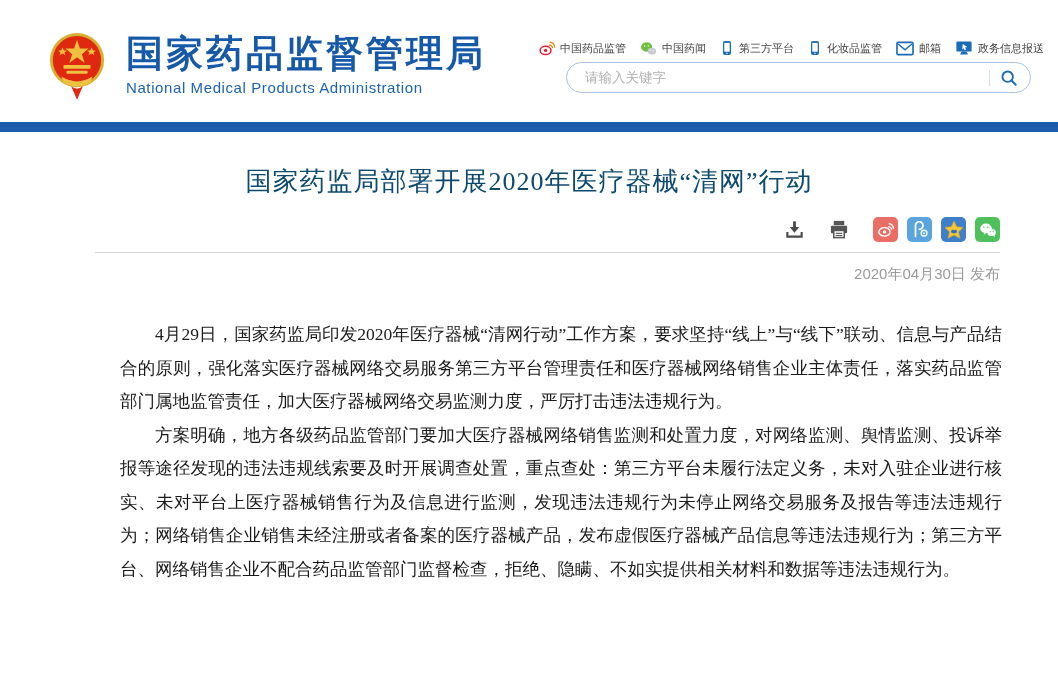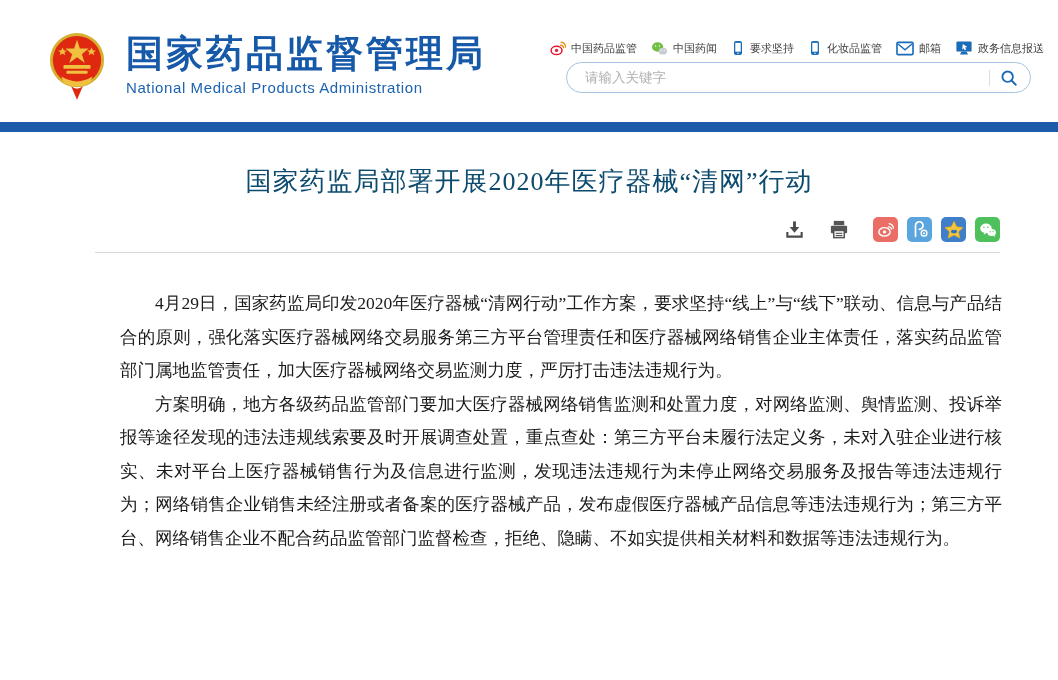--- a/index.html
+++ b/index.html
@@ -93,21 +93,21 @@
           <circle cx="17.4" cy="12.3" r="0.8" fill="#fff"></circle>
       </svg>
       <span>中国药闻</span>
     </span>
     <span class="quick-link">
       <svg width="14" height="16" viewBox="0 0 16 20">
         <rect x="3" y="1.2" width="10" height="17.6" rx="2.4" fill="#1a6bb8"></rect>
         <rect x="4.6" y="3.6" width="6.8" height="11" fill="#fff"></rect>
         <circle cx="8" cy="16.6" r="0.9" fill="#fff"></circle>
       </svg>
-      <span>要求坚持</span>
+      <span>第三方平台</span>
     </span>
     <span class="quick-link">
       <svg width="14" height="16" viewBox="0 0 16 20">
         <rect x="3" y="1.2" width="10" height="17.6" rx="2.4" fill="#1a6bb8"></rect>
         <rect x="4.6" y="3.6" width="6.8" height="11" fill="#fff"></rect>
         <circle cx="8" cy="16.6" r="0.9" fill="#fff"></circle>
       </svg>
       <span>化妆品监管</span>
     </span>
     <span class="quick-link">
@@ -191,18 +191,19 @@
         <ellipse cx="15.6" cy="13.2" rx="5.3" ry="4.4" fill="#fff"></ellipse>
         <circle cx="13.8" cy="12.1" r="0.75" fill="#4ec15c"></circle>
           <circle cx="17.4" cy="12.1" r="0.75" fill="#4ec15c"></circle>
         <path d="M17.5 17 l2.3 1.6 -0.7 -2.4 z" fill="#fff"></path>
       </svg>
     </button>
   </div>
 
   <div class="title-divider"></div>
 
+  <div class="publish-date">2020年04月30日 发布</div>
 
   <div class="body-text">
     <p>4月29日，国家药监局印发2020年医疗器械“清网行动”工作方案，要求坚持“线上”与“线下”联动、信息与产品结合的原则，强化落实医疗器械网络交易服务第三方平台管理责任和医疗器械网络销售企业主体责任，落实药品监管部门属地监管责任，加大医疗器械网络交易监测力度，严厉打击违法违规行为。</p>
     <p>方案明确，地方各级药品监管部门要加大医疗器械网络销售监测和处置力度，对网络监测、舆情监测、投诉举报等途径发现的违法违规线索要及时开展调查处置，重点查处：第三方平台未履行法定义务，未对入驻企业进行核实、未对平台上医疗器械销售行为及信息进行监测，发现违法违规行为未停止网络交易服务及报告等违法违规行为；网络销售企业销售未经注册或者备案的医疗器械产品，发布虚假医疗器械产品信息等违法违规行为；第三方平台、网络销售企业不配合药品监管部门监督检查，拒绝、隐瞒、不如实提供相关材料和数据等违法违规行为。</p>
   </div>
 </div>
 
 </body></html>

